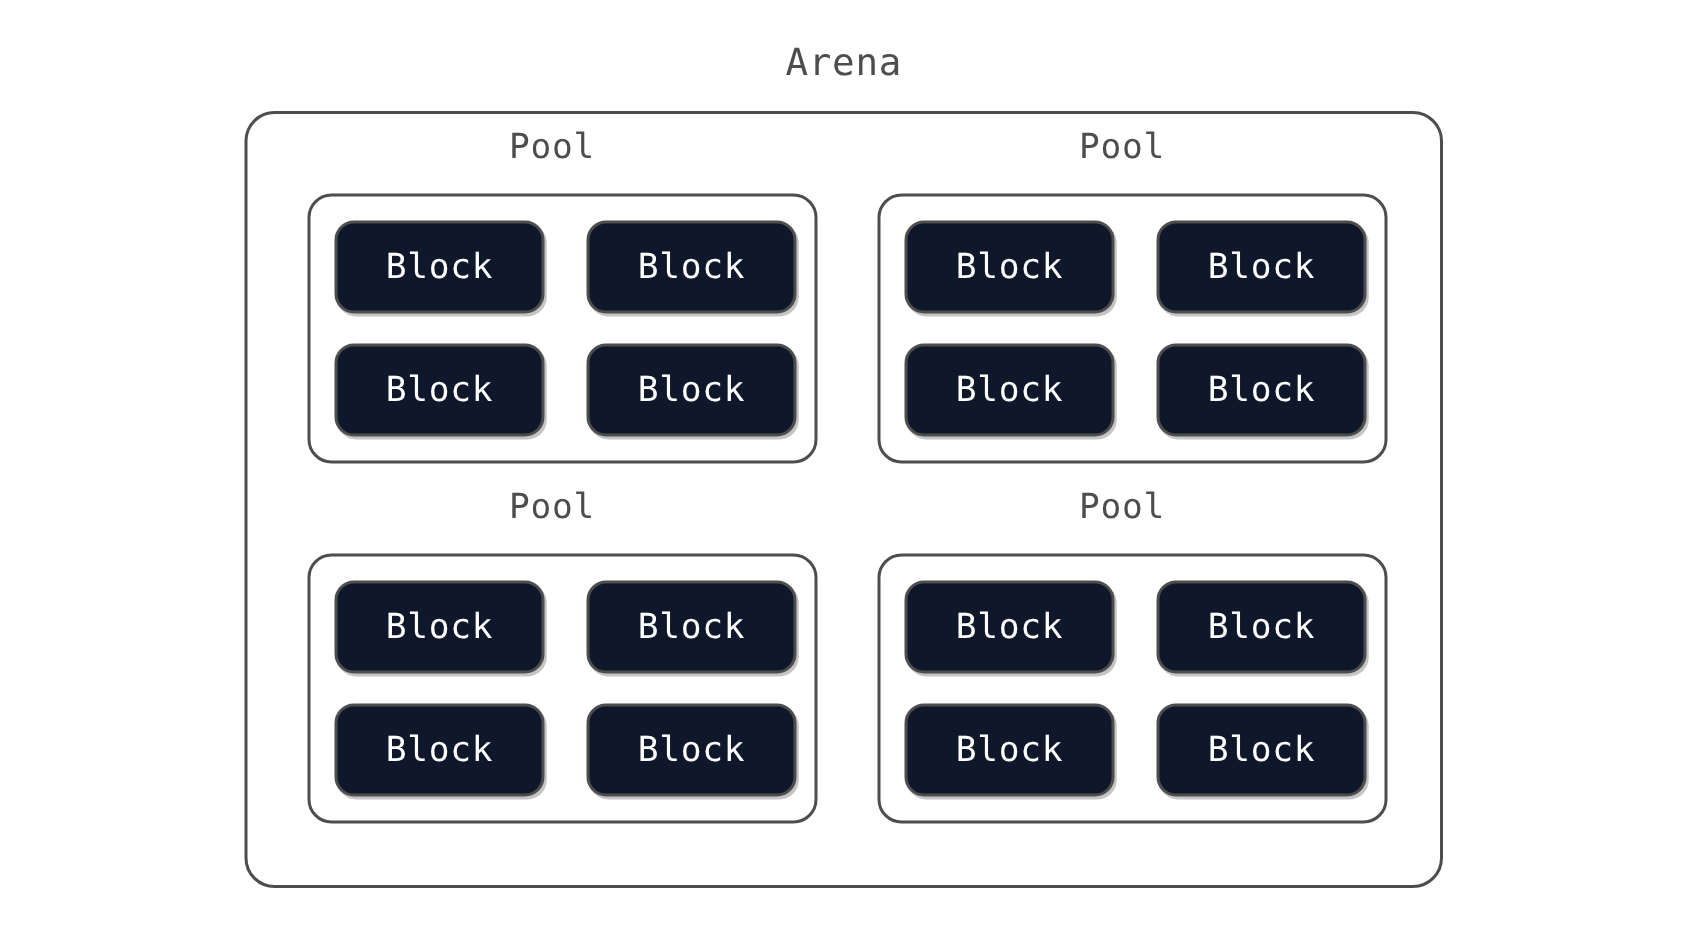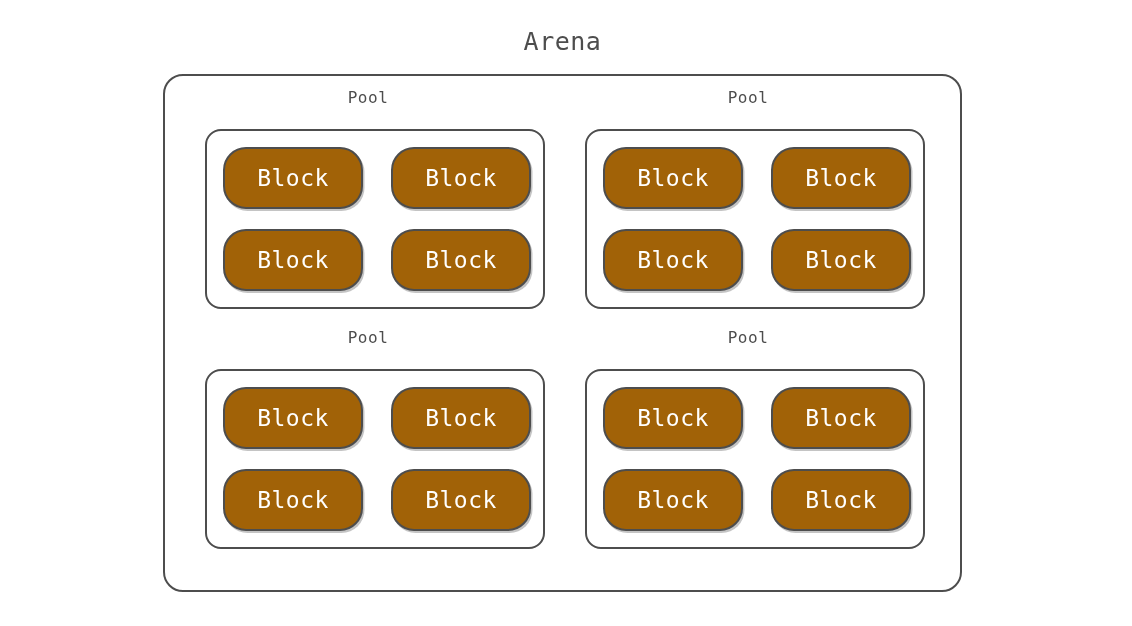--- a/index.html
+++ b/index.html
@@ -59,21 +59,21 @@
   .pool-cell.r0c1 { left: 407px; top: 7px;   width: 352px; height: 245px; }
   .pool-cell.r1c0 { left: 27px;  top: 247px; width: 352px; height: 245px; }
   .pool-cell.r1c1 { left: 407px; top: 247px; width: 352px; height: 245px; }
 
   .pool-label {
     position: absolute;
     left: 0;
     top: 0;
     width: 100%;
     text-align: center;
-    font-size: 16px;
+    font-size: 23px;
     line-height: 30px;
     color: #4d4d4d;
     letter-spacing: 0.5px;
     white-space: nowrap;
   }
 
   .pool-box {
     position: absolute;
     left: 13px;
     top: 46px;
@@ -94,23 +94,23 @@
     height: 144px;
     display: grid;
     grid-template-columns: 140px 140px;
     grid-template-rows: 62px 62px;
     justify-content: space-between;
     align-content: space-between;
   }
 
   .block {
     box-sizing: border-box;
-    background: #a16207;
+    background: #0f172a;
     border: 2.5px solid #4d4d4d;
-    border-radius: 23px;
+    border-radius: 13px;
     display: flex;
     align-items: center;
     justify-content: center;
     color: #ffffff;
     font-size: 23px;
     letter-spacing: 0.5px;
     box-shadow: 1.5px 2px 0 rgba(60,60,60,0.30);
     white-space: nowrap;
   }
 </style>

